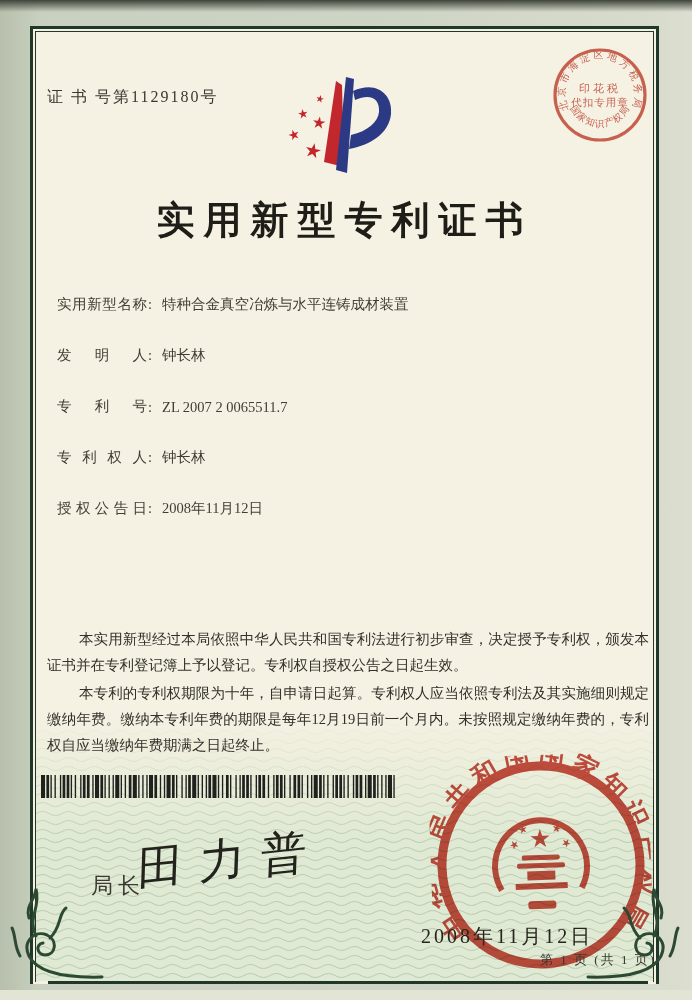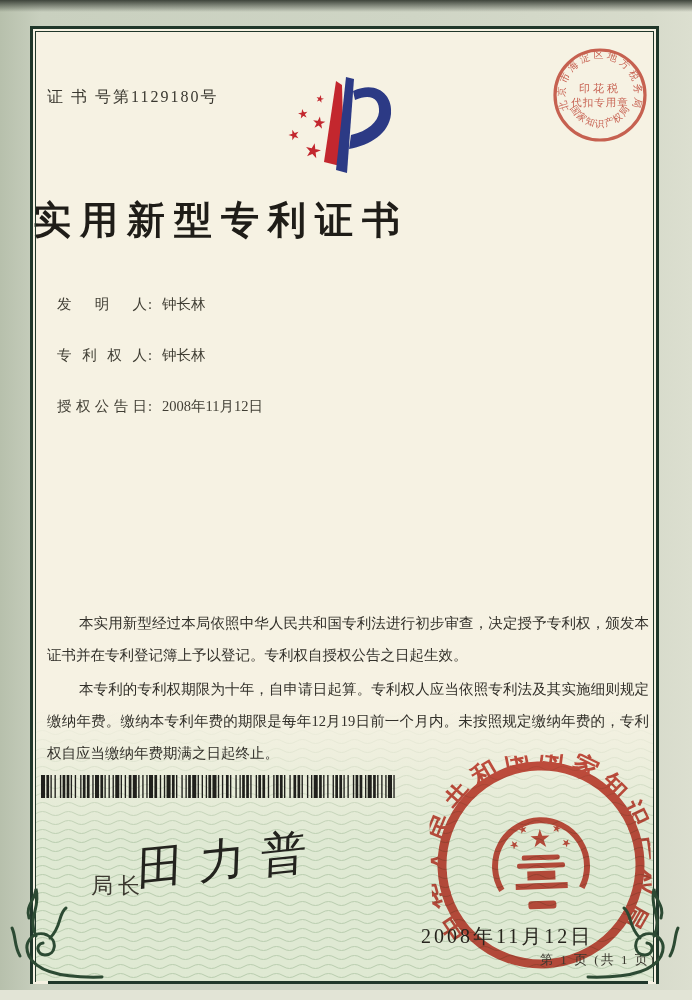--- a/index.html
+++ b/index.html
@@ -32,33 +32,33 @@
     background:linear-gradient(180deg,#f6f2e3 0%,#f6f2e3 38%,rgba(246,242,227,0) 100%);
   }
   .cert-no {
     position:absolute; left:14px; top:58px; z-index:2;
     font-size:16px; letter-spacing:2px; color:#3a3830;
   }
   .logo { position:absolute; left:245px; top:40px; z-index:2; }
   .tax-stamp { position:absolute; left:517px; top:16px; z-index:3; opacity:.78; mix-blend-mode:multiply; }
   .title {
     position:absolute; left:0; right:0; top:166px; z-index:2; margin:0;
-    font-size:38px; font-weight:bold; letter-spacing:9px;
+    text-align:center; font-size:38px; font-weight:bold; letter-spacing:9px;
     color:#1f1d18;
   }
   .fields { position:absolute; left:24px; top:266px; width:585px; z-index:2; }
   .field-row { margin-bottom:32px; font-size:14.5px; color:#403e34; white-space:nowrap; }
   .f-label {
     display:inline-block; width:90px; vertical-align:bottom;
     text-align:justify; text-align-last:justify;
   }
   .f-colon { margin:0 10px 0 1px; }
   .paras {
-    position:absolute; left:14px; top:578px; width:602px; z-index:2;
-    font-size:14.5px; line-height:32px; color:#32302a; text-align:justify;
+    position:absolute; left:14px; top:597px; width:602px; z-index:2;
+    font-size:14.5px; line-height:26px; color:#32302a; text-align:justify;
   }
   .paras p { margin:0 0 2px 0; text-indent:2.2em; }
   .barcode { position:absolute; left:8px; top:746px; z-index:2; }
   .director-label {
     position:absolute; left:58px; top:842px; z-index:2;
     font-size:22px; letter-spacing:5px; color:#3d3a31;
   }
   .director-signature {
     position:absolute; left:104px; top:800px; z-index:3;
     font-size:46px; letter-spacing:16px; color:#23231e;
@@ -137,21 +137,23 @@
       <text class="stamp-red" font-size="9.5" letter-spacing="1">
         <textPath href="#txBot" startOffset="50%" text-anchor="middle">国家知识产权局</textPath>
       </text>
       <text class="stamp-red" x="50" y="47" text-anchor="middle" font-size="11" letter-spacing="3">印花税</text>
       <text class="stamp-red" x="50" y="61" text-anchor="middle" font-size="10.5" letter-spacing="1">代扣专用章</text>
     </svg>
 
     <h1 class="title">实用新型专利证书</h1>
 
     <div class="fields" id="fields">
+        <div class="field-row"><span class="f-label">实用新型名称</span><span class="f-colon">:</span><span class="f-value">特种合金真空冶炼与水平连铸成材装置</span></div>
         <div class="field-row"><span class="f-label">发明人</span><span class="f-colon">:</span><span class="f-value">钟长林</span></div>
+        <div class="field-row"><span class="f-label">专利号</span><span class="f-colon">:</span><span class="f-value">ZL 2007 2 0065511.7</span></div>
         <div class="field-row"><span class="f-label">专利权人</span><span class="f-colon">:</span><span class="f-value">钟长林</span></div>
         <div class="field-row"><span class="f-label">授权公告日</span><span class="f-colon">:</span><span class="f-value">2008年11月12日</span></div>
       </div>
 
     <div class="paras" id="paras">
         <p>本实用新型经过本局依照中华人民共和国专利法进行初步审查，决定授予专利权，颁发本证书并在专利登记簿上予以登记。专利权自授权公告之日起生效。</p>
         <p>本专利的专利权期限为十年，自申请日起算。专利权人应当依照专利法及其实施细则规定缴纳年费。缴纳本专利年费的期限是每年12月19日前一个月内。未按照规定缴纳年费的，专利权自应当缴纳年费期满之日起终止。</p>
       </div>
 
     <svg class="barcode" id="barcode" width="362" height="23">

